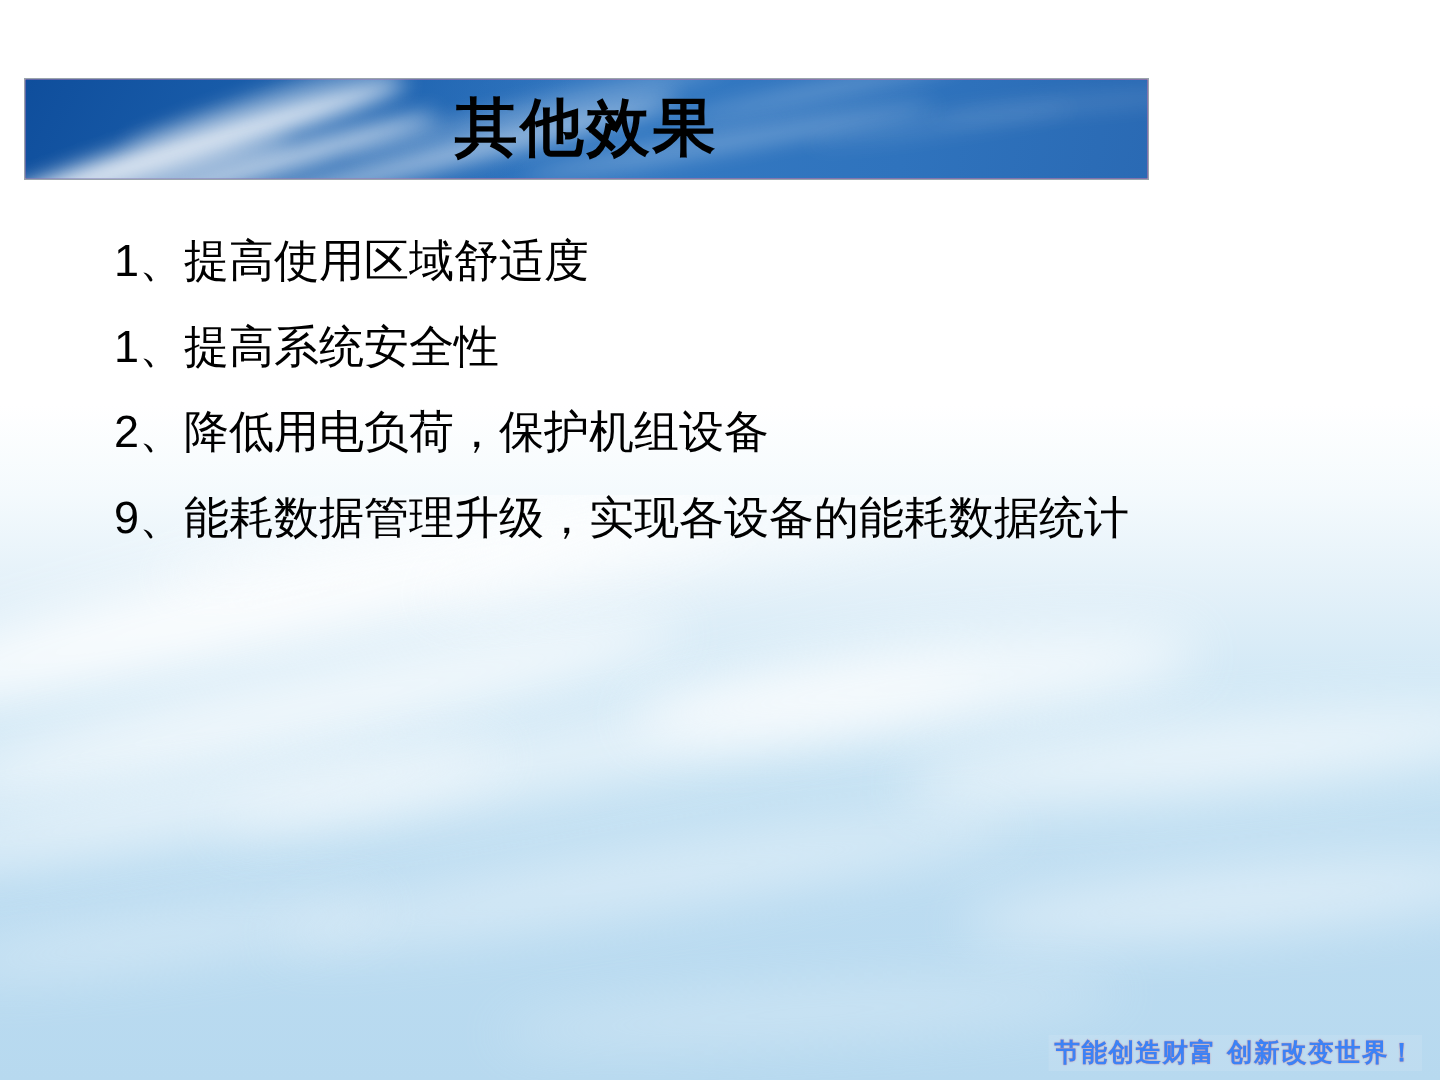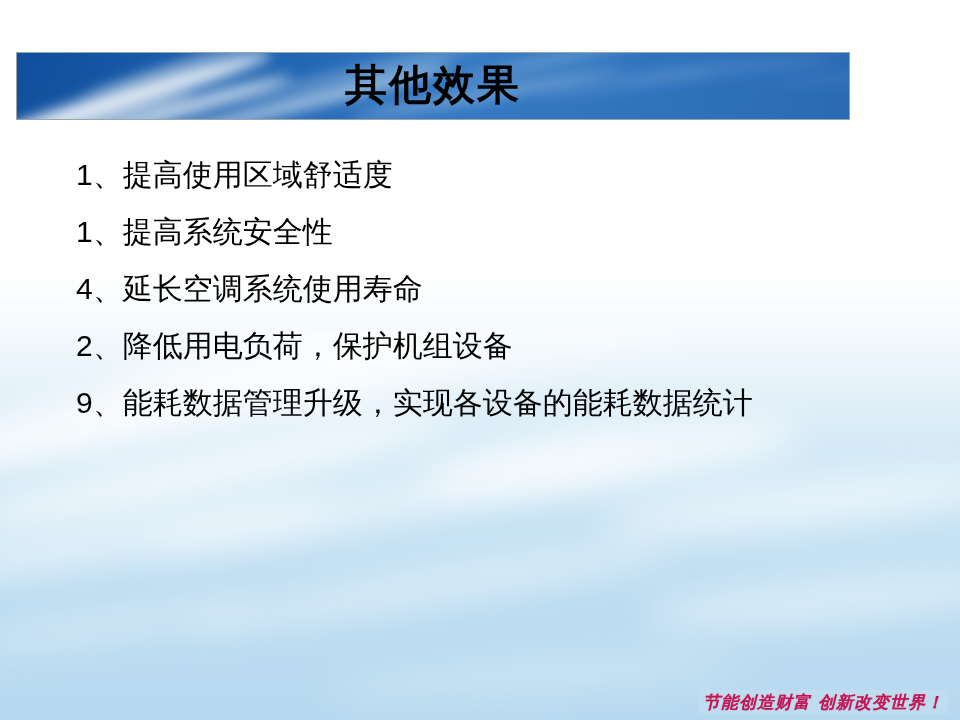--- a/index.html
+++ b/index.html
@@ -54,21 +54,21 @@
   .c9 { left:  640px; top: 250px; width: 380px; height: 40px;  transform: rotate(-5deg);  opacity: .50; }
   .c10{ left:  -40px; top: 280px; width: 300px; height: 30px;  transform: rotate(-8deg);  opacity: .35; }
   .c11{ left:  330px; top: 330px; width: 420px; height: 30px;  transform: rotate(-4deg);  opacity: .30; }
   .c12{ left:  100px; top:   0px; width: 360px; height: 30px;  transform: rotate(-14deg); opacity: .45; }
 
   
   #title-bar {
     position: absolute;
     left: 16px;
     top: 52px;
-    width: 834px;
+    width: 750px;
     height: 68px;
     box-sizing: border-box;
     border: 1px solid #9aa4ac;
     overflow: hidden;
     background: #ec4899;
   }
   .tb-sky {
     position: absolute;
     inset: 0;
     background:
@@ -127,25 +127,24 @@
     font-size: 30px;
     line-height: 57px;
     white-space: nowrap;
   }
 
   
   #footer-slogan {
     position: absolute;
     right: 12px;
     bottom: 6px;
-    color: #be185d;
+    color: #3b82f6;
     font-family: "DejaVu Serif", "Liberation Serif", serif;
     font-size: 17px;
     font-weight: bold;
-    font-style: italic;
     letter-spacing: 1px;
     line-height: 1.2;
     white-space: nowrap;
     text-shadow: 0 0 1px rgba(238,27,23,.55);
     padding: 2px 4px;
     background: rgba(255,255,255,0.10);
   }
 </style>
 </head>
 <body>
@@ -181,20 +180,19 @@
     <div class="tb-streak s8"></div>
     <div class="tb-streak s9"></div>
     <div class="tb-streak s10"></div>
     <div class="tb-streak s11"></div>
     <div id="title-text">其他效果</div>
   </div>
 
   <div id="bullet-list">
     <div class="bullet-line">1、提高使用区域舒适度</div>
     <div class="bullet-line">1、提高系统安全性</div>
-    <div class="bullet-line">4、延长空调系统使用寿命</div>
     <div class="bullet-line">2、降低用电负荷，保护机组设备</div>
     <div class="bullet-line">9、能耗数据管理升级，实现各设备的能耗数据统计</div>
   </div>
 
   <div id="footer-slogan">节能创造财富 创新改变世界！</div>
 
 </div>
 
 </body></html>

